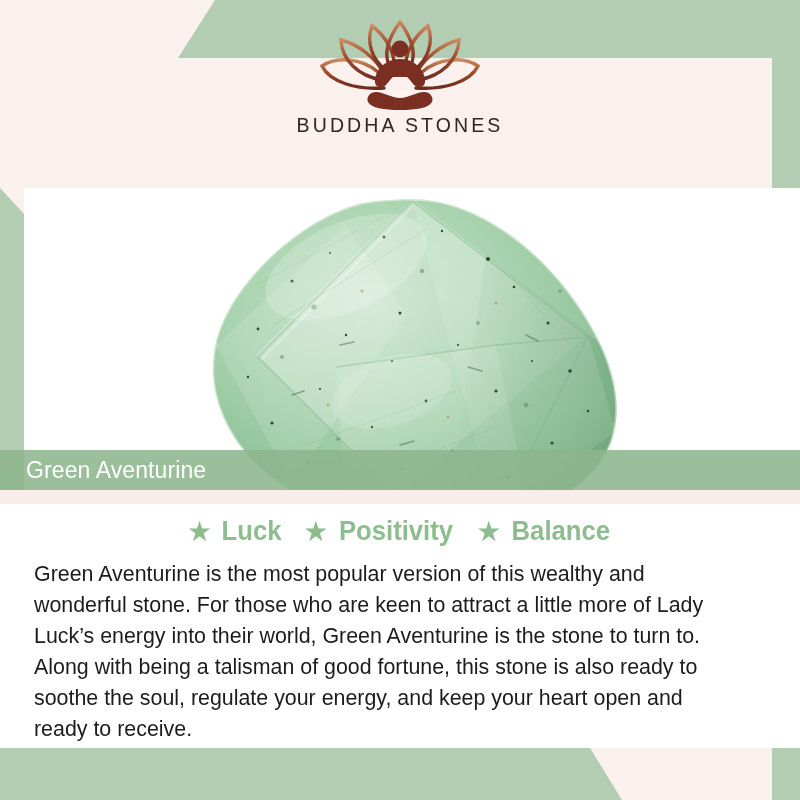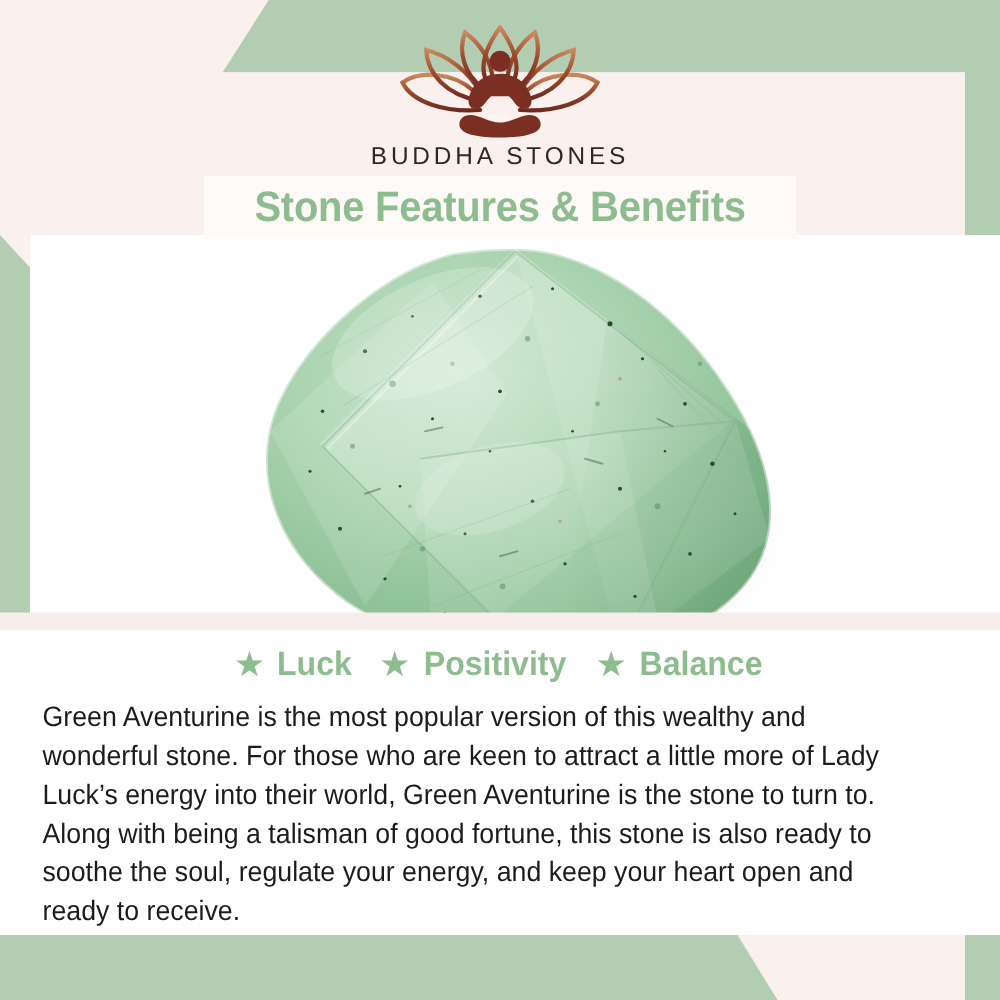--- a/index.html
+++ b/index.html
@@ -378,24 +378,24 @@
                C272 4, 330 42, 372 96
                C410 146, 428 196, 418 238
                C406 288, 348 322, 276 329
                C206 335, 128 320, 80 286
                C30 250, 8 196, 20 146
                C34 88, 106 22, 166 8
                C182 5, 200 4, 216 4 Z" fill="none" stroke="#ffffff" stroke-width="3" opacity="0.45"></path>
     </svg>
   </div>
 
-  <div class="title-band">
-    <div class="title-text">Stone Features &amp; Benefits</div>
+
+  <div class="name-bar">
+    <div class="name-bar-text">Green Aventurine</div>
   </div>
-
 
   <div class="strip-pink"></div>
   <div class="content">
 
     <div class="benefits">
       <div class="benefit">
         <span class="star">★</span>
         <span class="label">Luck</span>
       </div>
       <div class="benefit">

